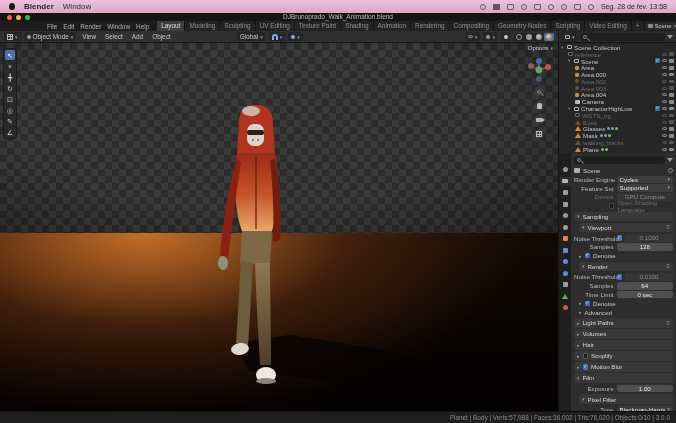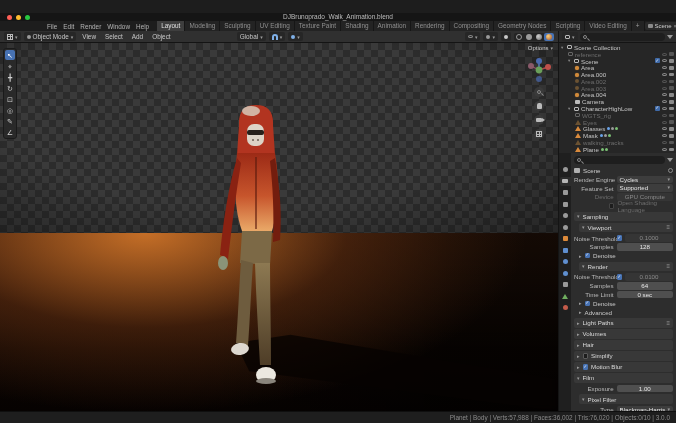--- a/index.html
+++ b/index.html
@@ -145,20 +145,37 @@
 .cb.dimcb{border-color:#444}
 
 .statusbar{position:absolute;left:0;right:0;bottom:0;height:12px;background:#1e1e1e;border-top:1px solid #0f0f0f;
   display:flex;align-items:center;justify-content:flex-end;padding:0 6px;color:#8b8b8b;font-size:6.4px}
 </style>
 </head>
 <body>
 
 <div id="screen">
 
+  <div class="menubar">
+    <span class="apple"></span>
+    <span class="mb-app">Blender</span>
+    <span>Window</span>
+    <span class="mb-right">
+      <span class="mb-ico round"></span>
+      <span class="mb-ico fill"></span>
+      <span class="mb-ico"></span>
+      <span class="mb-ico round"></span>
+      <span class="mb-ico"></span>
+      <span class="mb-ico round"></span>
+      <span class="mb-ico round"></span>
+      <span class="mb-ico"></span>
+      <span class="mb-ico round"></span>
+      <span>Seg. 28 de fev.  13:58</span>
+    </span>
+  </div>
 
   <div class="titlebar"></div>
   <div class="lights">
     <span class="light l-close"></span>
     <span class="light l-min"></span>
     <span class="light l-max"></span>
   </div>
   <div class="wtitle">DJBrunoprado_Walk_Animation.blend</div>
 
   <div class="menurow">

